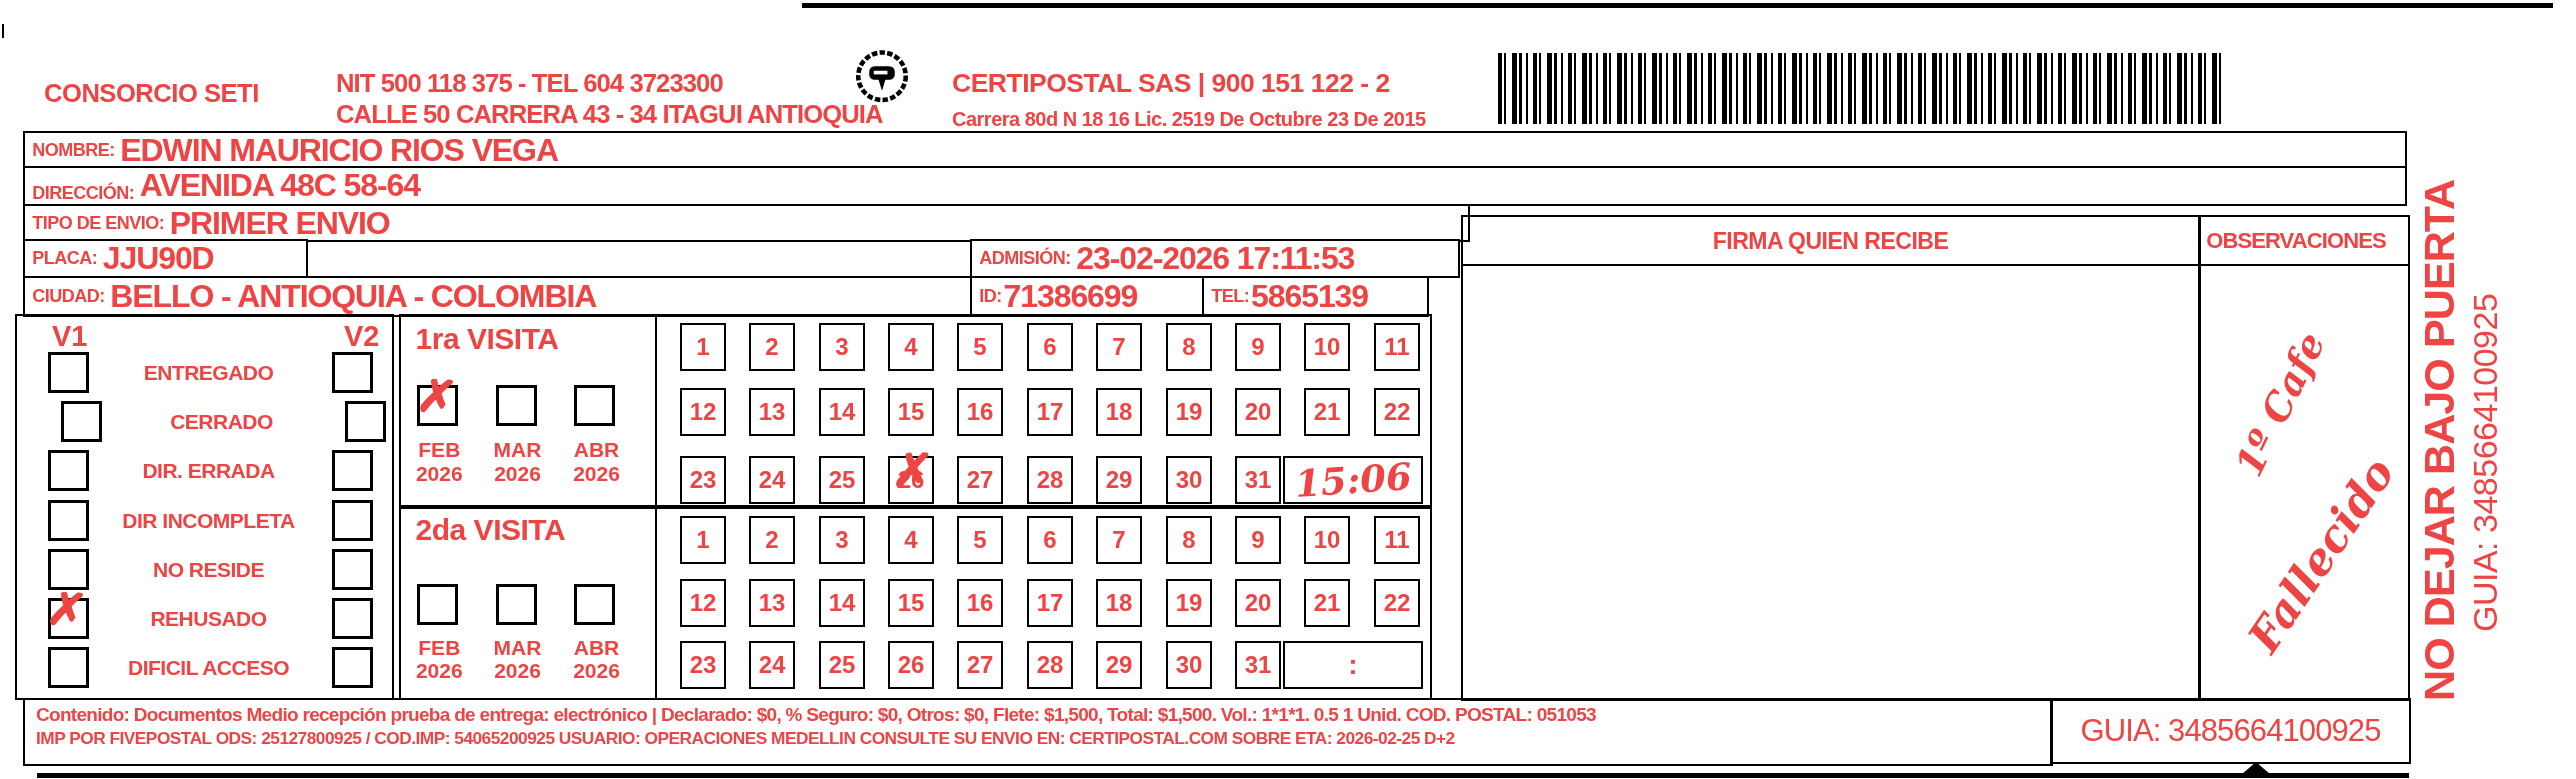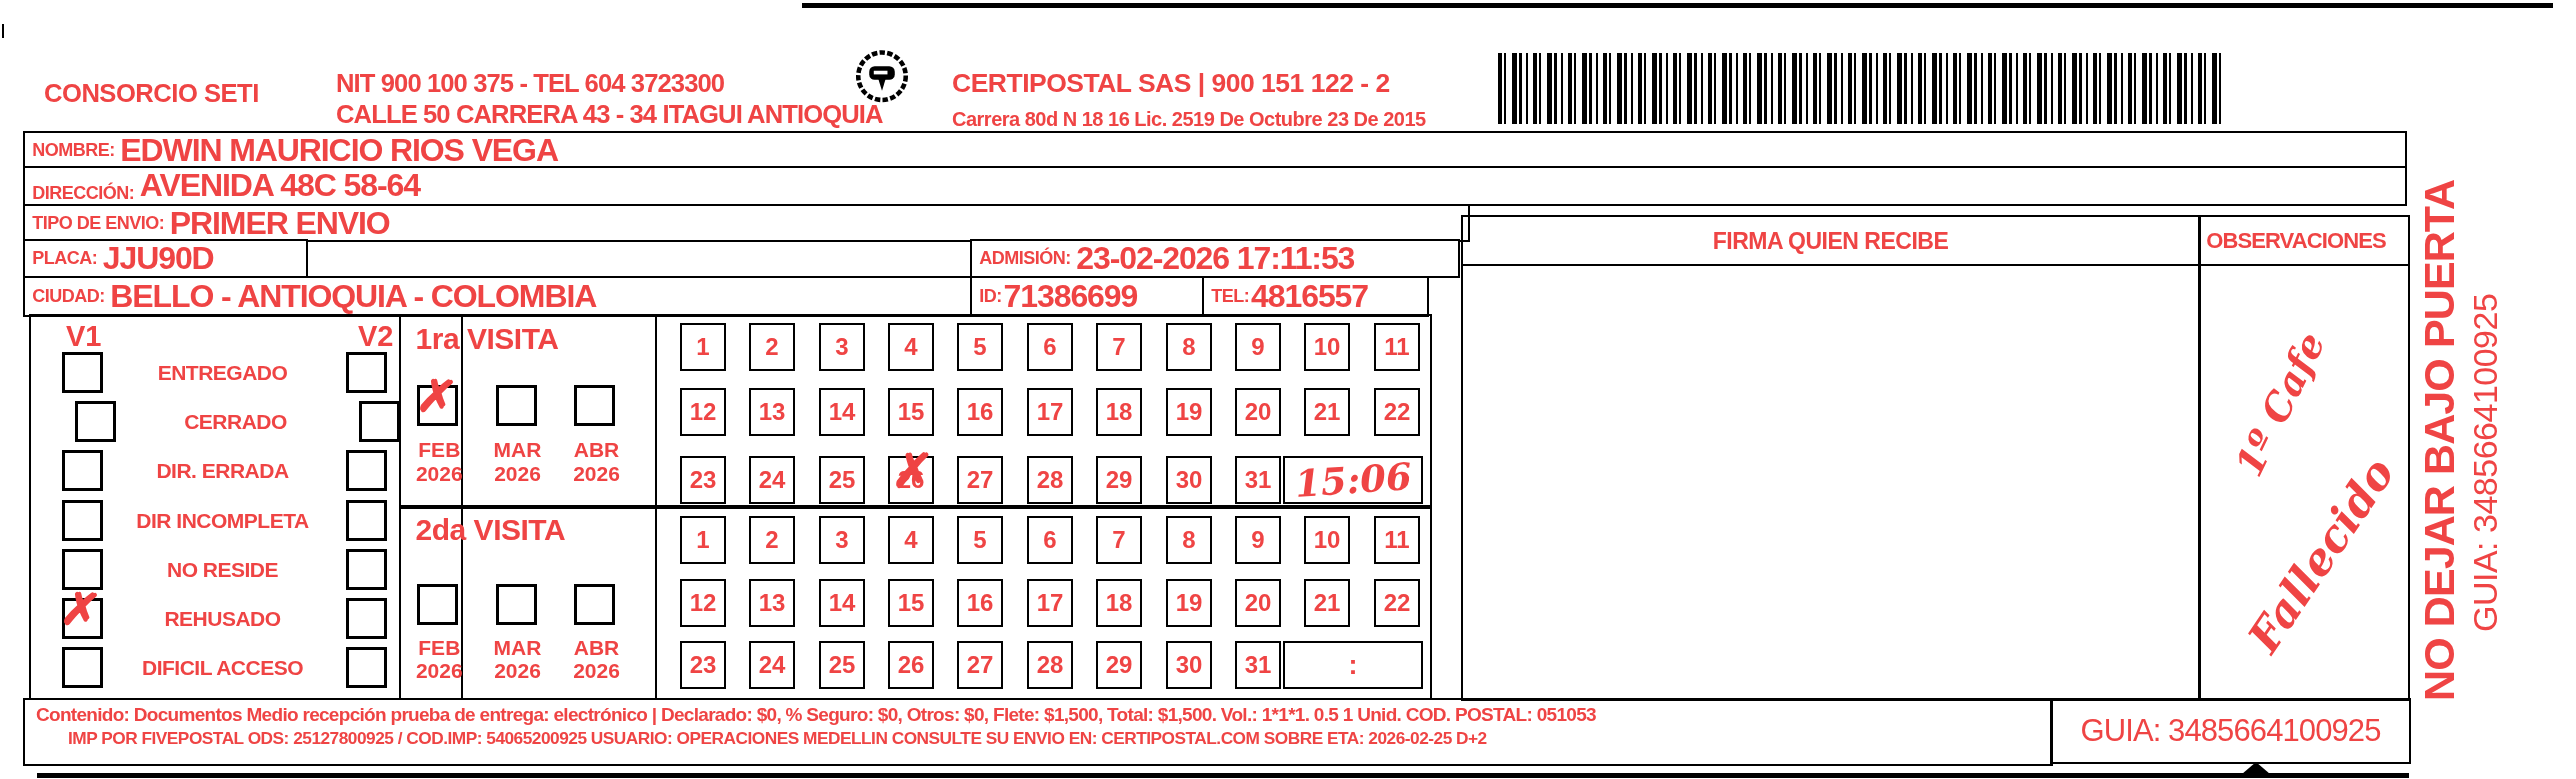--- a/index.html
+++ b/index.html
@@ -32,21 +32,21 @@
   .r-nombre{left:23px;top:131px;width:2384px;height:38px;}
   .r-direccion{left:23px;top:166px;width:2384px;height:40px;align-items:flex-end;}
   .r-tipo{left:23px;top:204px;width:1447px;height:38px;}
   .c-placa{left:23px;top:239px;width:285px;height:39px;}
   .c-documento{left:305px;top:239px;width:668px;height:39px;}
   .c-admision{left:970px;top:239px;width:490px;height:39px;}
   .c-ciudad{left:23px;top:276px;width:950px;height:41px;}
   .c-id{left:970px;top:276px;width:235px;height:41px;}
   .c-tel{left:1202px;top:276px;width:227px;height:41px;}
   
-  .status-panel{left:29px;top:314px;width:434px;height:386px;border:2.7px solid #000;}
+  .status-panel{left:15px;top:314px;width:379px;height:386px;border:2.7px solid #000;}
   .vhead{position:absolute;top:3.7px;font-size:29px;font-weight:700;}
   .vh1{left:35px;} .vh2{left:327px;}
   .st-row{position:absolute;left:0;width:100%;height:42px;}
   .st-label{position:absolute;left:73px;top:9px;width:237px;text-align:center;
             font-size:21px;font-weight:700;letter-spacing:-0.5px;}
   .pbox{position:absolute;width:41px;height:41px;border:3.7px solid #000;box-sizing:border-box;background:#fff;}
   .hand{font-family:"DejaVu Serif",serif;font-style:italic;}
   .hand-x{position:absolute;left:-3.7px;top:-14.6px;font-family:"DejaVu Serif",serif;
           font-size:47px;font-weight:700;transform:rotate(8deg);line-height:1;}
   .vcol{left:399px;top:314px;width:258px;height:386px;border:2.7px solid #000;}
@@ -71,42 +71,42 @@
                font-size:23px;font-weight:700;letter-spacing:-0.5px;}
   .obs-label{position:absolute;left:738px;top:11px;width:190px;text-align:center;
                font-size:22px;font-weight:700;letter-spacing:-0.9px;}
   .obs-hand1{position:absolute;left:817px;top:187px;font-size:38px;white-space:nowrap;
              transform:translate(-50%,-50%) rotate(-64deg);font-weight:700;}
   .obs-hand2{position:absolute;left:858px;top:338px;font-size:44px;white-space:nowrap;
              transform:translate(-50%,-50%) rotate(-56deg);font-weight:700;}
   
   .footer-box{left:23px;top:698px;width:2030px;height:68px;border:2.7px solid #000;padding:3.7px 0 0 11px;}
   .f1{font-size:19px;font-weight:700;letter-spacing:-0.7px;white-space:nowrap;}
-  .f2{font-size:17.3px;font-weight:700;letter-spacing:-0.5px;white-space:nowrap;margin-top:2.7px;margin-left:32px;}
+  .f2{font-size:17.3px;font-weight:700;letter-spacing:-0.5px;white-space:nowrap;margin-top:2.7px;}
   .guia-box{left:2050px;top:698px;width:361px;height:66px;border:2.7px solid #000;
             display:flex;align-items:center;justify-content:center;}
   .guia-text{font-size:31px;font-weight:400;letter-spacing:-0.9px;white-space:nowrap;}
   
   .side-warning{left:2415px;top:701px;width:580px;font-size:43px;font-weight:700;letter-spacing:-0.9px;
                 transform-origin:0 0;transform:rotate(-90deg);white-space:nowrap;}
   .side-guia{left:2466px;top:632px;width:479px;font-size:34px;font-weight:400;letter-spacing:-0.5px;
                 transform-origin:0 0;transform:rotate(-90deg);white-space:nowrap;}
   .logo-txt{font-size:11px;font-weight:700;letter-spacing:-0.5px;text-align:center;}
 </style>
 </head>
 <body>
 
 <div class="page">
 
   <div class="abs topline"></div>
   <div class="abs ticktl"></div>
   <div class="abs straymark"></div>
 
   <div class="abs h-consorcio">CONSORCIO SETI</div>
-  <div class="abs h-nit">NIT 900 100 375 - TEL 604 3723300</div>
+  <div class="abs h-nit">NIT 500 118 375 - TEL 604 3723300</div>
   <div class="abs h-calle">CALLE 50 CARRERA 43 - 34 ITAGUI ANTIOQUIA</div>
   <div class="abs logo">
     <svg width="84" height="84" viewBox="0 0 92 92">
       <circle cx="46" cy="32" r="26" fill="none" stroke="#000" stroke-width="5" stroke-dasharray="6 2.5"></circle>
       <rect x="32" y="21" width="28" height="15" rx="6" fill="#000"></rect>
       <rect x="37" y="26" width="15" height="4" fill="#fff"></rect>
       <path d="M42 35 L46 48 L50 35 Z" fill="#000"></path>
     </svg>
     <div class="logo-txt">CERTIPOSTAL</div>
   </div>
@@ -137,21 +137,21 @@
   <div class="abs cell frow c-ciudad">
     <span class="lbl">CIUDAD:</span>
     <span class="val">BELLO - ANTIOQUIA - COLOMBIA</span>
   </div>
   <div class="abs cell frow c-id">
     <span class="lbl" style="margin-right:1.8px">ID:</span>
     <span class="val">71386699</span>
   </div>
   <div class="abs cell frow c-tel">
     <span class="lbl" style="margin-right:1.8px">TEL:</span>
-    <span class="val">4816557</span>
+    <span class="val">5865139</span>
   </div>
 
   <div class="abs status-panel">
     <div class="vhead vh1">V1</div>
     <div class="vhead vh2">V2</div>
     <div>
         <div class="st-row" style="top: 36px;">
           <span class="pbox" style="left: 31px; top: 0px;"></span>
           <span class="st-label">ENTREGADO</span>
           <span class="pbox" style="left: 315px; top: 0px;"></span>

